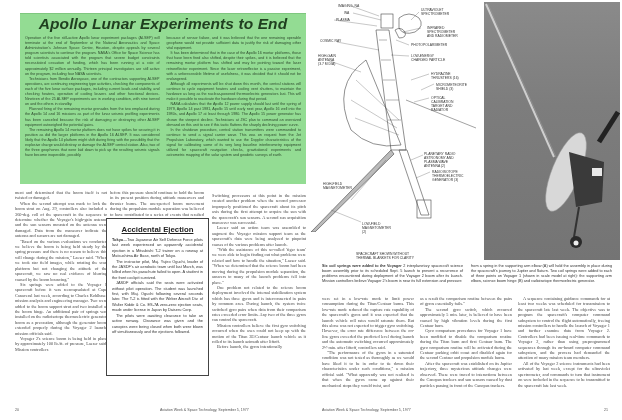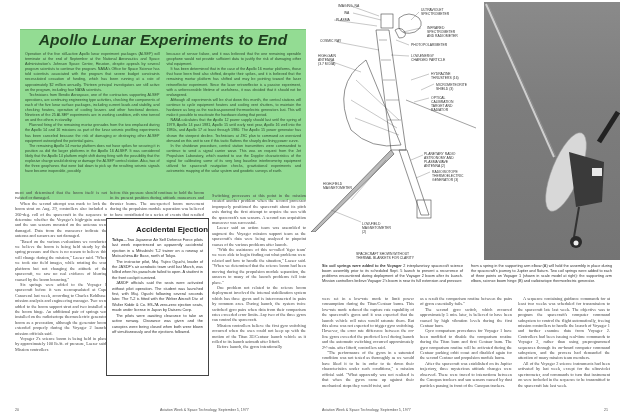--- a/index.html
+++ b/index.html
@@ -1,35 +1,35 @@
 <!DOCTYPE html>
 <html><head>
 <meta charset="utf-8">
 <style>
   html, body { margin:0; padding:0; }
   body { width:622px; height:420px; background:#ffffff; position:relative; overflow:hidden; font-family:"Liberation Serif", serif; color:#333; }
   .page { position:absolute; top:0; height:420px; }
   .page-left { left:0; width:311px; }
 
   
-  .green-box { position:absolute; left:20px; top:13px; width:286px; height:170px; background:#93dc93; border-top:1px solid #7fc77f;margin-top:16px; }
+  .green-box { position:absolute; left:20px; top:13px; width:286px; height:170px; background:#93dc93; border-top:1px solid #7fc77f; }
   .green-title { position:absolute; left:0; top:1px; width:286px; text-align:center; font-family:"Liberation Sans", sans-serif; font-weight:bold; font-style:italic; font-size:15.5px; color:#1f3f1f; letter-spacing:0.1px; }
   .green-cols { position:absolute; left:5px; top:22px; width:276px; display:flex; gap:7px; }
   .green-col { flex:1; font-family:"Liberation Sans", sans-serif; font-size:3.7px; line-height:5.1px; color:#2e4a2e; text-align:justify; }
   .green-col p { margin:0; text-indent:4px; }
   .green-col p:first-child { text-indent:0; }
 
   
   .col { position:absolute; font-size:4.3px; line-height:5.4px; color:#444; text-align:justify; }
   .col p { margin:0; text-indent:5px; }
   .col p.first { text-indent:0; }
 
   
   .eject-box { position:absolute; left:106px; top:218px; width:101px; height:156px; border:1px solid #444; background:#fff; }
-  .eject-title { text-align:right; font-family:"Liberation Sans", sans-serif; font-weight:bold; font-size:7.8px; color:#222; margin-top:6px; }
+  .eject-title { text-align:center; font-family:"Liberation Sans", sans-serif; font-weight:bold; font-size:7.8px; color:#222; margin-top:6px;text-decoration:underline; }
   .eject-body { font-family:"Liberation Sans", sans-serif; font-size:3.9px; line-height:5.4px; color:#333; padding:3px 5px 0 5px; text-align:justify; }
   .eject-body p { margin:0; text-indent:4px; }
   .eject-body p.first { text-indent:0; }
   .eject-body b { font-weight:bold; }
 
   .folio { position:absolute; font-family:"Liberation Sans", sans-serif; font-size:3.6px; color:#555; }
 
   
   .diagram { position:absolute; left:311px; top:0; width:168px; height:232px; }
   .diag-label { position:absolute; font-family:"Liberation Sans", sans-serif; font-size:3.4px; line-height:4px; color:#333; text-transform:uppercase; white-space:pre; }

